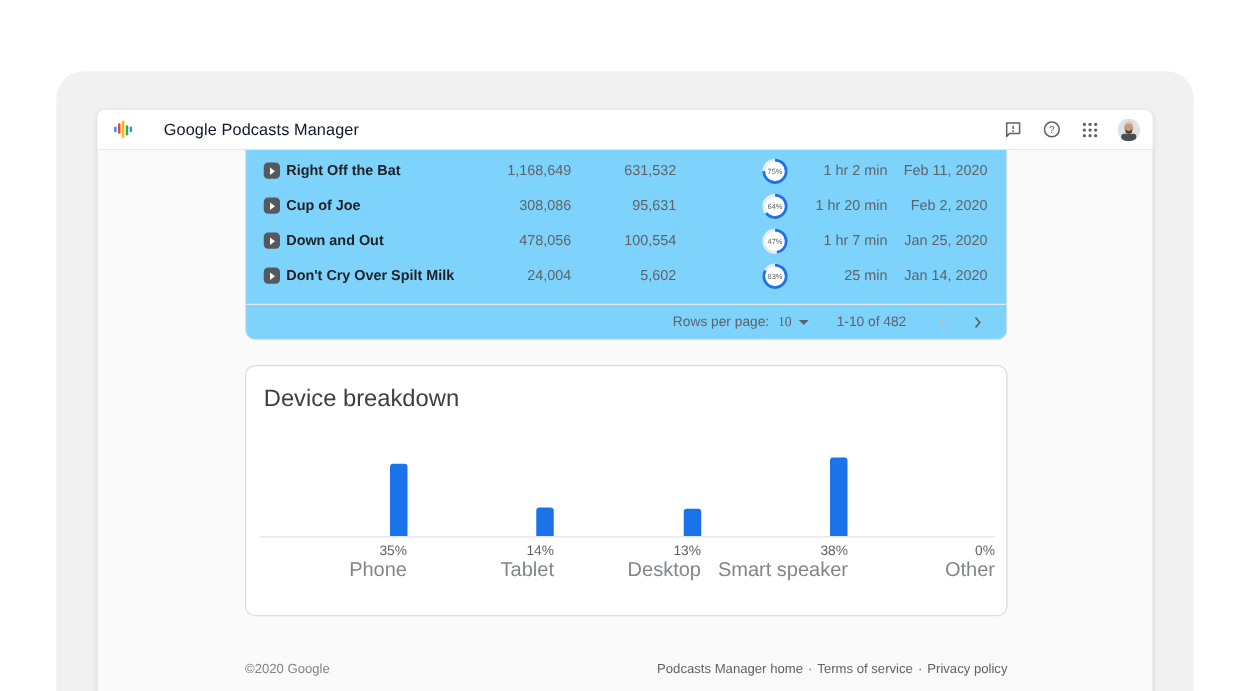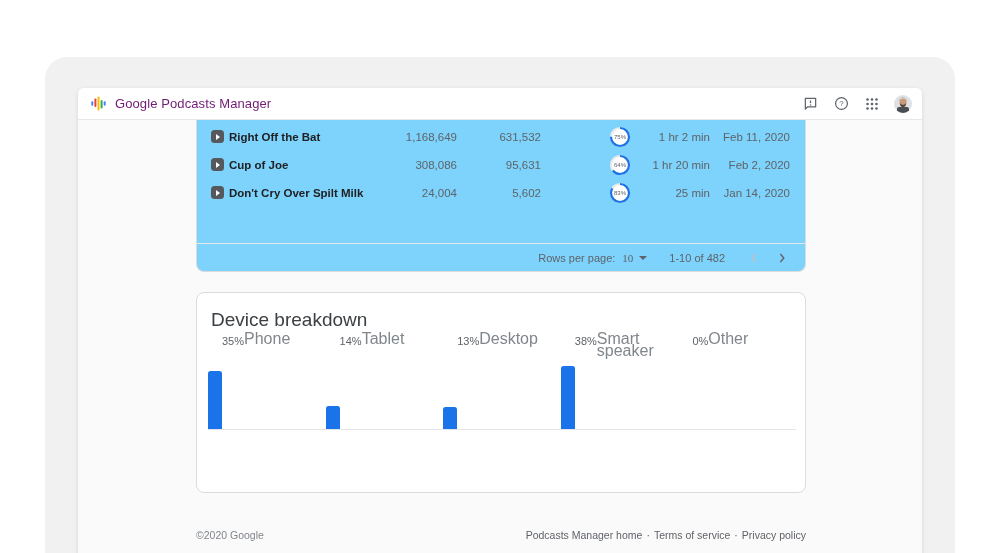--- a/index.html
+++ b/index.html
@@ -11,21 +11,21 @@
 
   .app-window { position:absolute; left:78px; top:88px; width:844px; height:600px;
                 background:#fafafa; border-radius:6px 6px 0 0;
                 box-shadow:0 1px 4px rgba(0,0,0,.12); }
 
   
   .appbar { position:absolute; left:0; top:0; width:100%; height:32px; background:#fff;
             border-bottom:1px solid #e8e8e8; border-radius:6px 6px 0 0;
             display:flex; align-items:center; }
   .appbar .logo { margin-left:12px; width:17px; height:17px; }
-  .appbar .app-title { margin-left:8px; font-size:13px; color:#701a75; letter-spacing:.1px; }
+  .appbar .app-title { margin-left:24px; font-size:13px; color:#0f172a; letter-spacing:.1px; }
   .appbar .right { margin-left:auto; display:flex; align-items:center; gap:13px; margin-right:10px; }
   .iconbtn { width:18px; height:18px; display:flex; align-items:center; justify-content:center; cursor:pointer; }
 
   
   .table-card { position:absolute; left:118px; top:32px; width:610px; height:152px;
                 background:#7dd3fc; border:1px solid #dadce0; border-top:none;
                 border-radius:0 0 8px 8px; }
   .rows { padding-top:3px; }
   .ep-row { position:relative; height:28px; }
   .play-btn { position:absolute; left:14px; top:7px; width:13px; height:13px;
@@ -52,21 +52,21 @@
   .pagination .range { margin-left:22px; }
   .pager-btn { margin-left:22px; width:14px; height:14px; display:flex; align-items:center;
                justify-content:center; cursor:pointer; }
   .pager-btn.next { margin-left:14px; }
 
   
   .chart-card { position:absolute; left:118px; top:204px; width:610px; height:201px;
                 background:#fff; border:1px solid #dadce0; border-radius:8px; }
   .chart-title { position:absolute; left:14px; top:16px; font-size:19px; color:#3c4043; }
   .chart-cols { position:absolute; left:11px; right:9px; top:36px; display:flex; }
-  .chart-col { flex:1; display:flex; flex-direction:row; align-items:flex-start; }
+  .chart-col { flex:1; display:flex; flex-direction:column; align-items:flex-end; }
   .plot { height:100px; display:flex; align-items:flex-end; }
   .bar { width:14px; background:#1a73e8; border-radius:2.5px 2.5px 0 0; }
   .baseline { position:absolute; left:11px; right:9px; top:136px; border-top:1px solid #e3e5e8; }
   .pct-label { margin-top:6px; font-size:11px; color:#5f6368; line-height:12px; }
   .dev-label { margin-top:4px; font-size:16px; color:#80868b; line-height:12px; }
 
   
   .app-footer { position:absolute; left:118px; top:441px; width:610px; display:flex;
                 font-size:10.5px; color:#80868b; }
   .app-footer .links { margin-left:auto; display:flex; gap:4px; align-items:center; color:#5f6368;padding-left:28px; }
@@ -168,20 +168,37 @@
           <svg class="ring" width="22" height="22" viewBox="0 0 22 22">
             <circle cx="11" cy="11" r="9" fill="#fff" stroke="#e8eaed" stroke-width="2.2"></circle>
             <circle class="arc" cx="11" cy="11" r="9" fill="none" stroke="#1a73e8" stroke-width="2.2" transform="rotate(-90 11 11)" stroke-dasharray="36.19 56.55"></circle>
             <text x="11" y="13" text-anchor="middle">64%</text>
           </svg>
         </div>
         <span class="ep-duration">1 hr 20 min</span>
         <span class="ep-date">Feb 2, 2020</span>
       </div>
 
+      <div class="ep-row">
+        <div class="play-btn">
+            <div class="tri"></div>
+          </div>
+        <span class="ep-title">Down and Out</span>
+        <span class="ep-plays">478,056</span>
+        <span class="ep-listeners">100,554</span>
+        <div class="ring-wrap">
+          <svg class="ring" width="22" height="22" viewBox="0 0 22 22">
+            <circle cx="11" cy="11" r="9" fill="#fff" stroke="#e8eaed" stroke-width="2.2"></circle>
+            <circle class="arc" cx="11" cy="11" r="9" fill="none" stroke="#1a73e8" stroke-width="2.2" transform="rotate(-90 11 11)" stroke-dasharray="26.58 56.55"></circle>
+            <text x="11" y="13" text-anchor="middle">47%</text>
+          </svg>
+        </div>
+        <span class="ep-duration">1 hr 7 min</span>
+        <span class="ep-date">Jan 25, 2020</span>
+      </div>
 
       <div class="ep-row">
         <div class="play-btn">
             <div class="tri"></div>
           </div>
         <span class="ep-title">Don't Cry Over Spilt Milk</span>
         <span class="ep-plays">24,004</span>
         <span class="ep-listeners">5,602</span>
         <div class="ring-wrap">
           <svg class="ring" width="22" height="22" viewBox="0 0 22 22">

